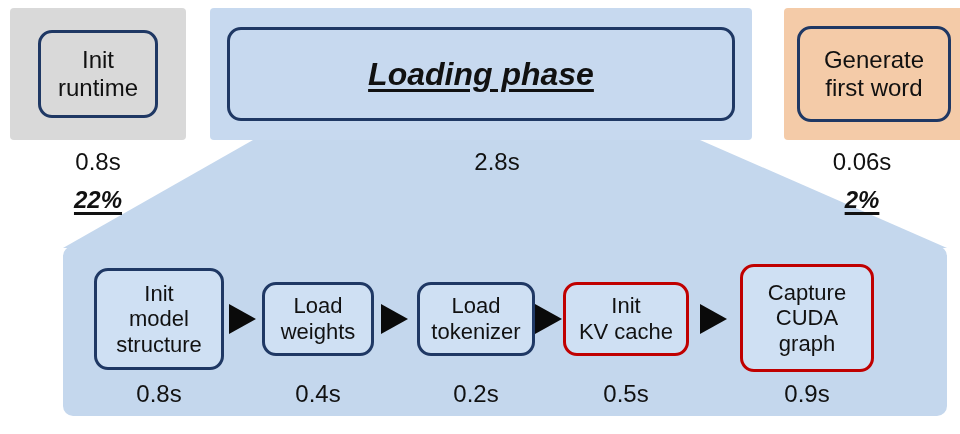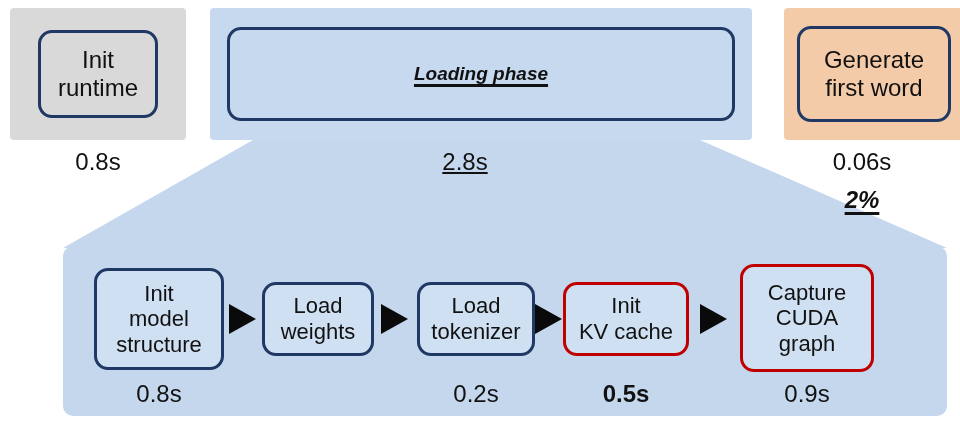--- a/index.html
+++ b/index.html
@@ -23,34 +23,34 @@
   .pg-orange{left:784px;width:180px;background:var(--orange-bg,#f4cba8);}
   .phase-box{
     border:3.5px solid var(--navy-border,#1f3864);
     border-radius:14px;
     display:flex;align-items:center;justify-content:center;
     text-align:center;line-height:1.15;
     white-space:pre-line;
     box-sizing:border-box;
   }
   .pb-1{width:120px;height:88px;font-size:24px;}
-  .pb-2{width:508px;height:94px;font-size:19px;font-weight:bold;font-style:italic;
+  .pb-2{width:508px;height:94px;font-size:32px;font-weight:bold;font-style:italic;
         text-decoration:underline;text-decoration-thickness:2.5px;text-underline-offset:4px;}
   .pb-3{width:154px;height:96px;font-size:24px;}
   
   .time-label,.pct-label{
     position:absolute;text-align:center;z-index:3;font-size:24px;
   }
   .time-label{top:148px;}
   .pct-label{
     top:186px;font-weight:bold;font-style:italic;
     text-decoration:underline;text-decoration-thickness:2.5px;text-underline-offset:4px;
   }
   .col-1{left:10px;width:176px;}
-  .col-2{left:194px;width:542px;text-decoration:underline;}
+  .col-2{left:226px;width:542px;}
   .col-3{left:772px;width:180px;text-align:center;}
   .pct-red{color:var(--red-text,#c00000);}
   
   .trapezoid-svg{position:absolute;left:0;top:0;z-index:0;pointer-events:none;}
   .panel{
     position:absolute;left:63px;top:246px;width:884px;height:170px;
     background:var(--panel-bg,#c4d7ed);border-radius:10px;z-index:1;
   }
   
   .step-box{
@@ -80,21 +80,21 @@
   .ar-3{left:535px;}
   .ar-4{left:700px;}
   
   .step-time{
     position:absolute;top:380px;z-index:2;
     text-align:center;font-size:24px;
   }
   .st-1{left:94px;width:130px;}
   .st-2{left:262px;width:112px;}
   .st-3{left:417px;width:118px;text-align:center;}
-  .st-4{left:563px;width:126px;font-weight:bold;}
+  .st-4{left:563px;width:126px;}
   .st-5{left:740px;width:134px;}
 </style>
 </head>
 <body>
 
 <div class="canvas">
 
   <svg class="trapezoid-svg" width="960" height="434" viewBox="0 0 960 434">
     <polygon points="253,140 700,140 947,248 63,248" fill="#c4d7ed"></polygon>
   </svg>
@@ -117,20 +117,21 @@
     <div class="phase-box pb-3">
       <span>Generate
 first word</span>
     </div>
   </div>
 
   <div class="time-label col-1">0.8s</div>
   <div class="time-label col-2">2.8s</div>
   <div class="time-label col-3">0.06s</div>
 
+  <div class="pct-label col-1">22%</div>
   <div class="pct-label col-3">2%</div>
 
   <div class="step-box sb-1">
     <span>Init
 model
 structure</span>
   </div>
   <div class="arrow-right ar-1"></div>
 
   <div class="step-box sb-2">
@@ -151,17 +152,18 @@
   </div>
   <div class="arrow-right ar-4"></div>
 
   <div class="step-box sb-5 red">
     <span>Capture
 CUDA
 graph</span>
   </div>
 
   <div class="step-time st-1">0.8s</div>
+  <div class="step-time st-2">0.4s</div>
   <div class="step-time st-3">0.2s</div>
   <div class="step-time st-4">0.5s</div>
   <div class="step-time st-5">0.9s</div>
 
 </div>
 
 </body></html>

